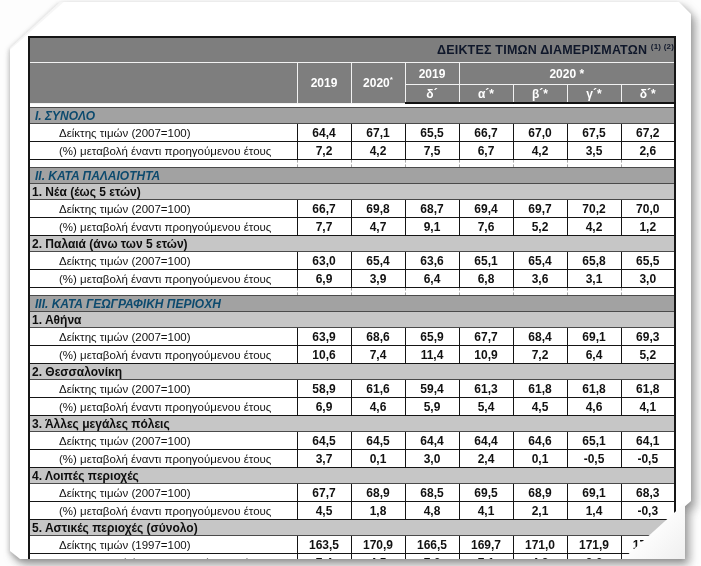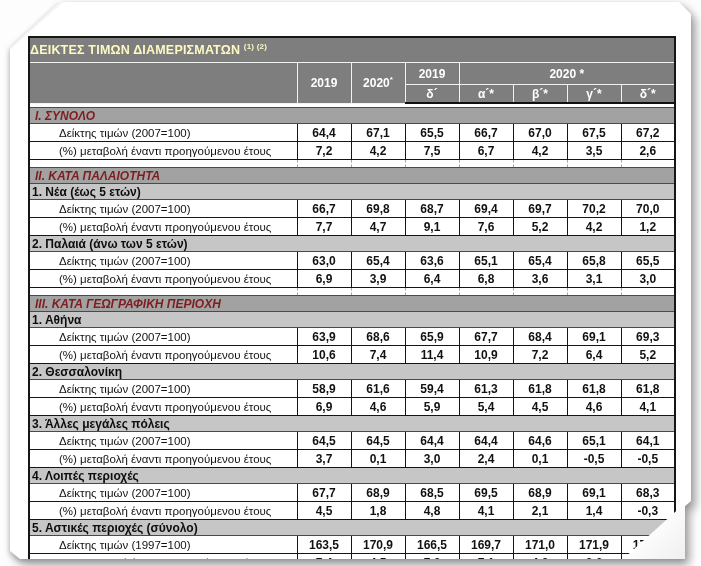--- a/index.html
+++ b/index.html
@@ -42,35 +42,35 @@
     border-collapse:collapse;table-layout:fixed;
     color:#111;font-size:12px;
     border:2px solid #161616;
   }
   col.c-label{width:268px;}
   col.c-num{width:54px;}
 
   td{padding:0;vertical-align:middle;}
 
   .tr-title td{
-    background:#7e7e7e;color:#fef9c3;font-weight:bold;text-align:left;
+    background:#7e7e7e;color:#0f172a;font-weight:bold;text-align:right;
     height:24px;font-size:12.5px;letter-spacing:.2px;
     border:1px solid #7e7e7e;border-bottom:1px solid #f2f2f2;
   }
   .tr-title sup{font-size:8px;}
   .th{
     background:#7e7e7e;color:#ffffff;font-weight:bold;text-align:center;
     border:1px solid #f2f2f2;font-size:12px;
   }
   .tr-h1 td{height:21px;}
   .tr-h2 td{height:17px;border-bottom:2px solid #111;}
   .th sup{font-size:8px;}
 
   .tr-bar-section td{
-    background:#a2a2a2;color:#7f1d1d;font-weight:bold;font-style:italic;
+    background:#a2a2a2;color:#0c4a6e;font-weight:bold;font-style:italic;
     height:15px;padding-left:5px;font-size:12px;
     border:1px solid #4a4a4a;
   }
   .tr-bar-sub td{
     background:#c6c6c6;color:#0d0d0d;font-weight:bold;
     height:15px;padding-left:2px;font-size:12px;
     border:1px solid #4a4a4a;
   }
   .tr-data td{
     height:17px;background:#ffffff;border:1px solid #151515;

